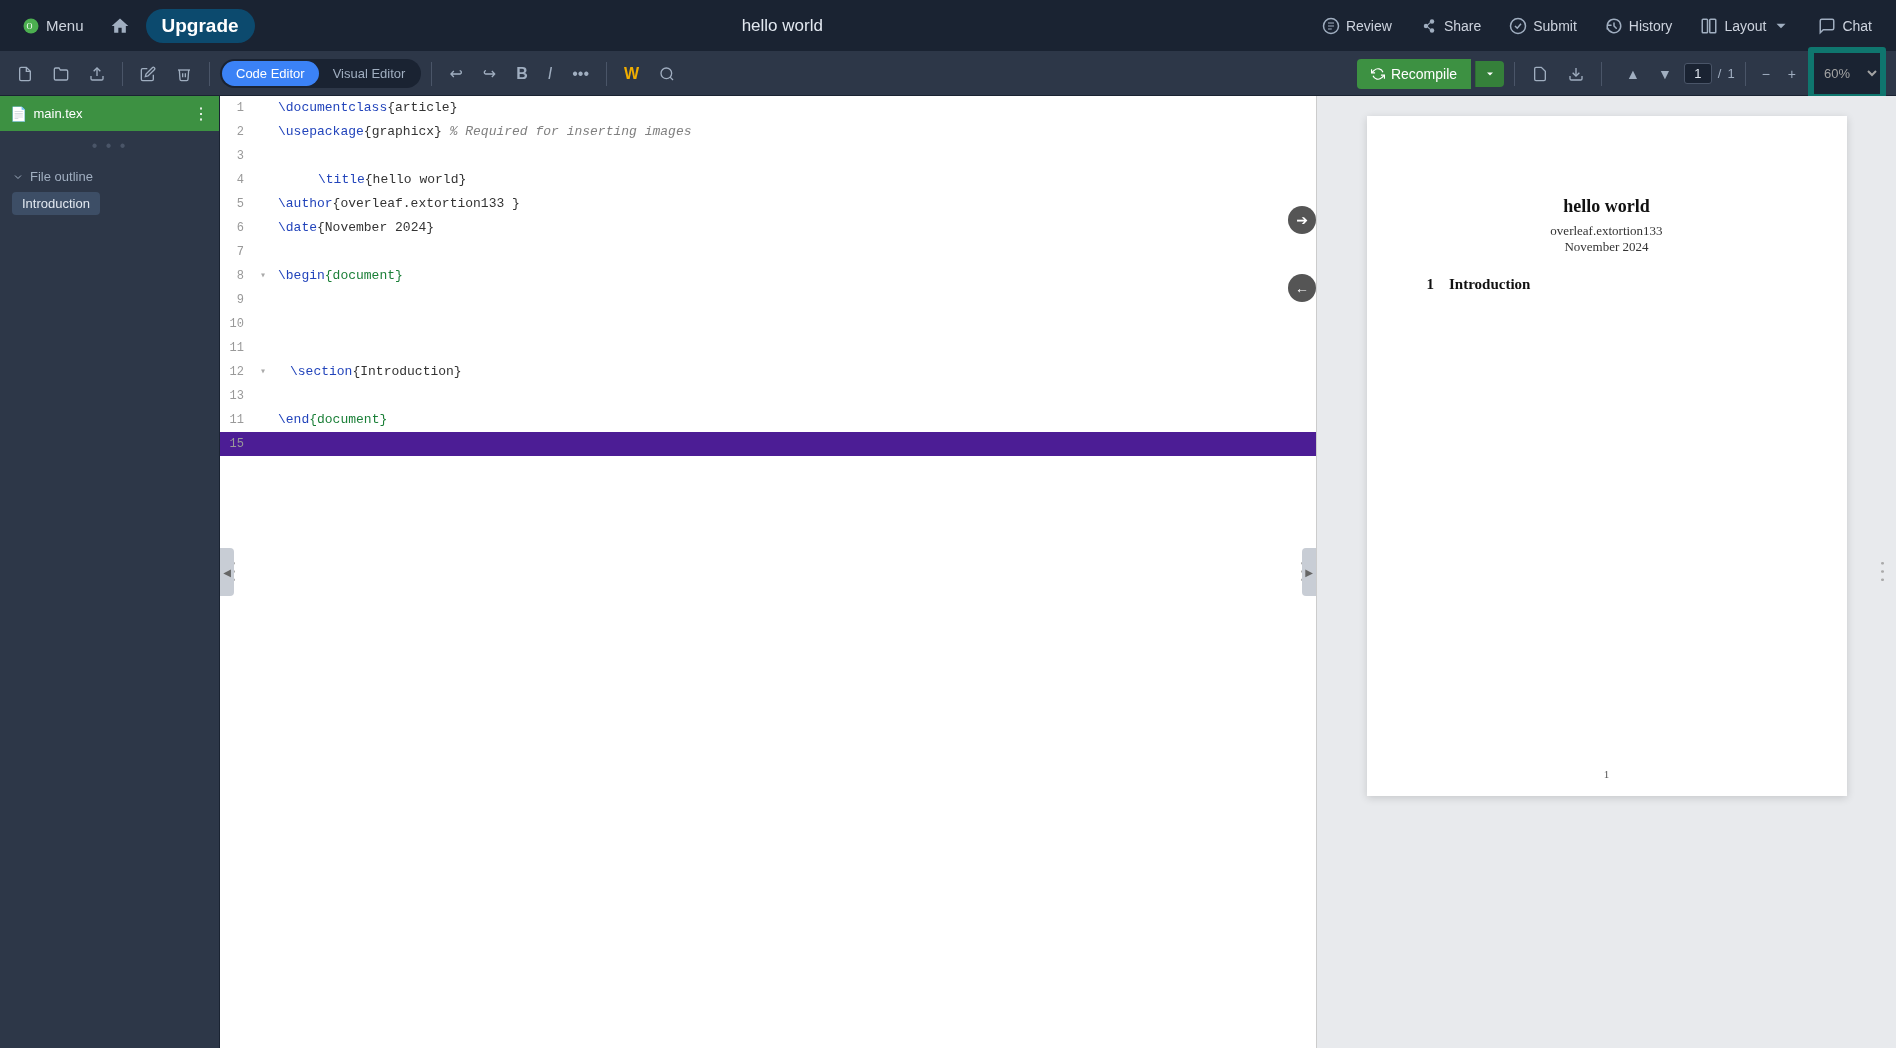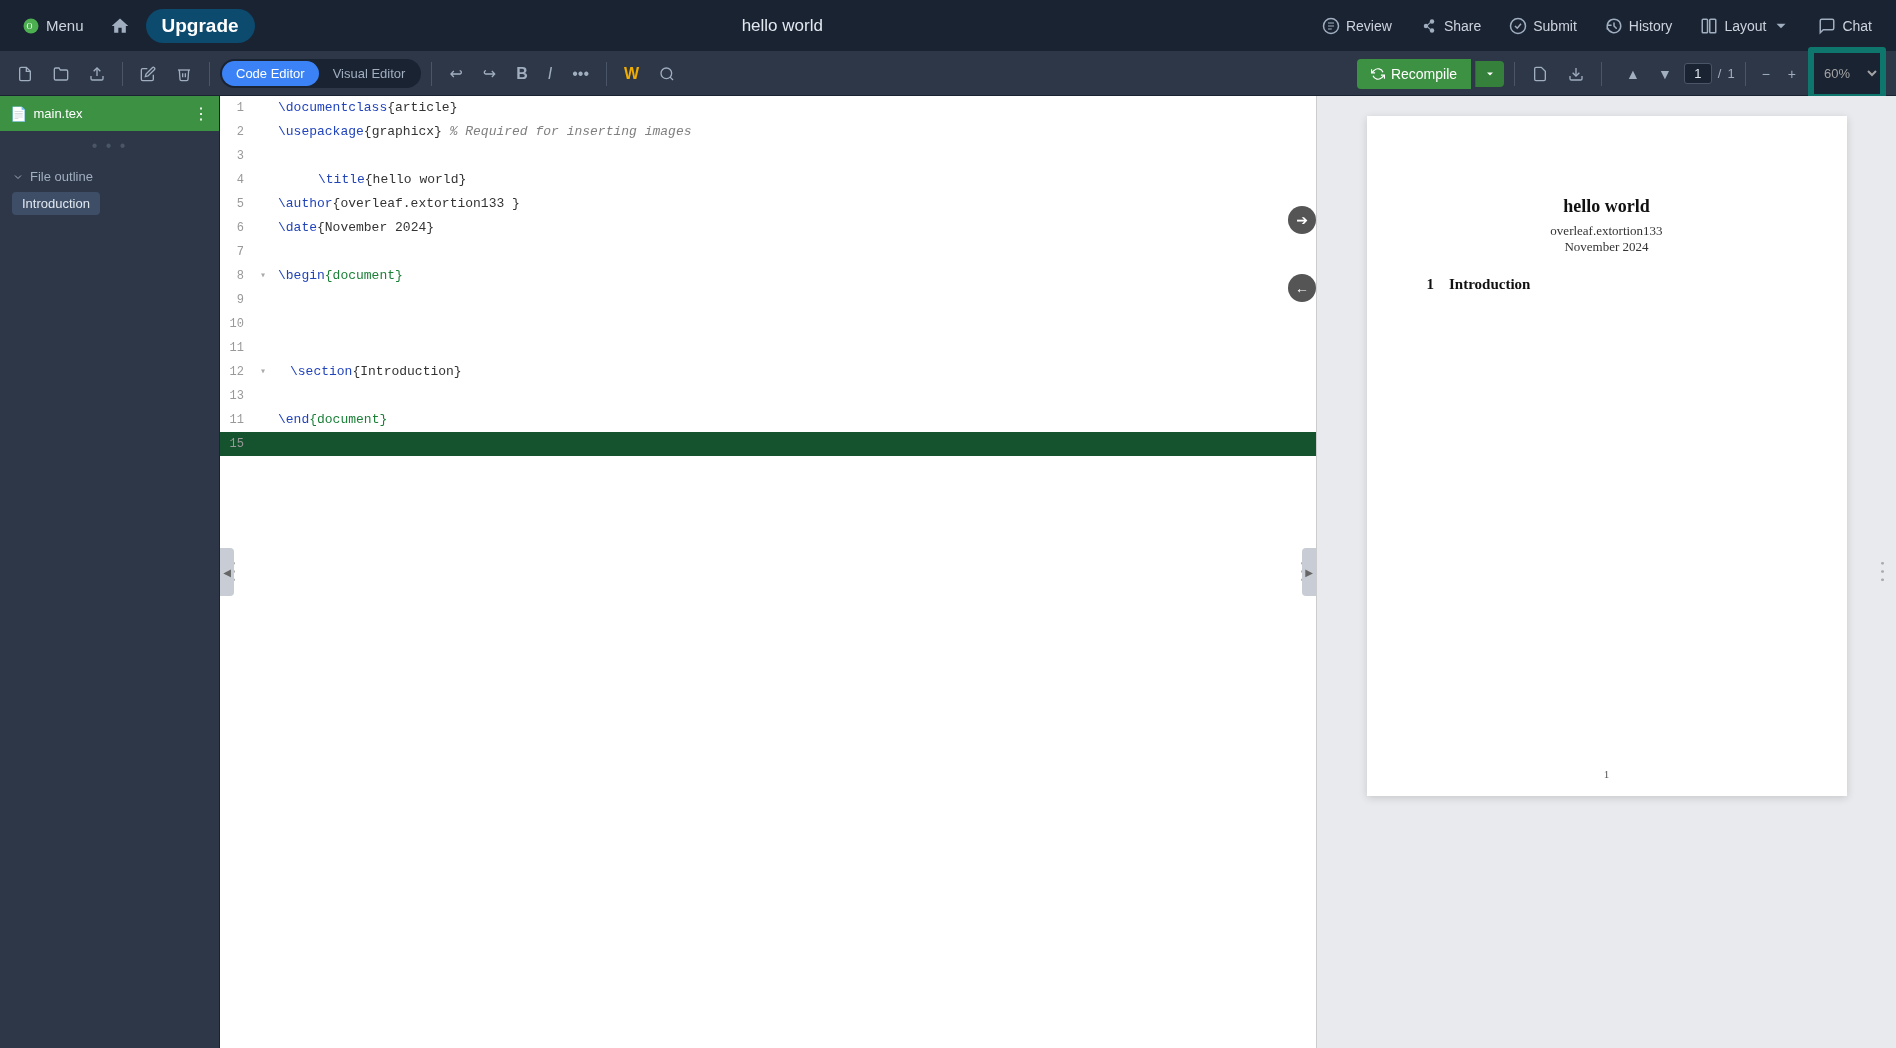--- a/index.html
+++ b/index.html
@@ -197,21 +197,21 @@
       font-size: 13px;
       overflow-y: auto;
       position: relative;
     }
     .code-line {
       display: flex;
       align-items: flex-start;
       min-height: 22px;
       padding: 1px 0;
     }
-    .code-line.active-line { background: #14532d; }
+    .code-line.active-line { background: #4c1d95; }
     .line-num {
       width: 36px;
       text-align: right;
       padding-right: 12px;
       color: #999;
       font-size: 12px;
       flex-shrink: 0;
       line-height: 22px;
       user-select: none;
     }

